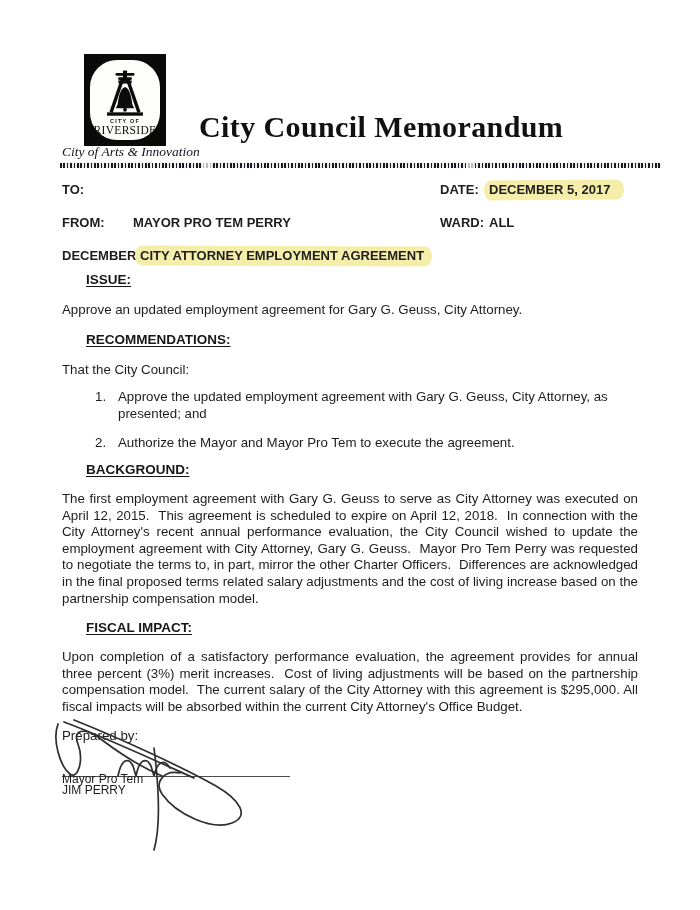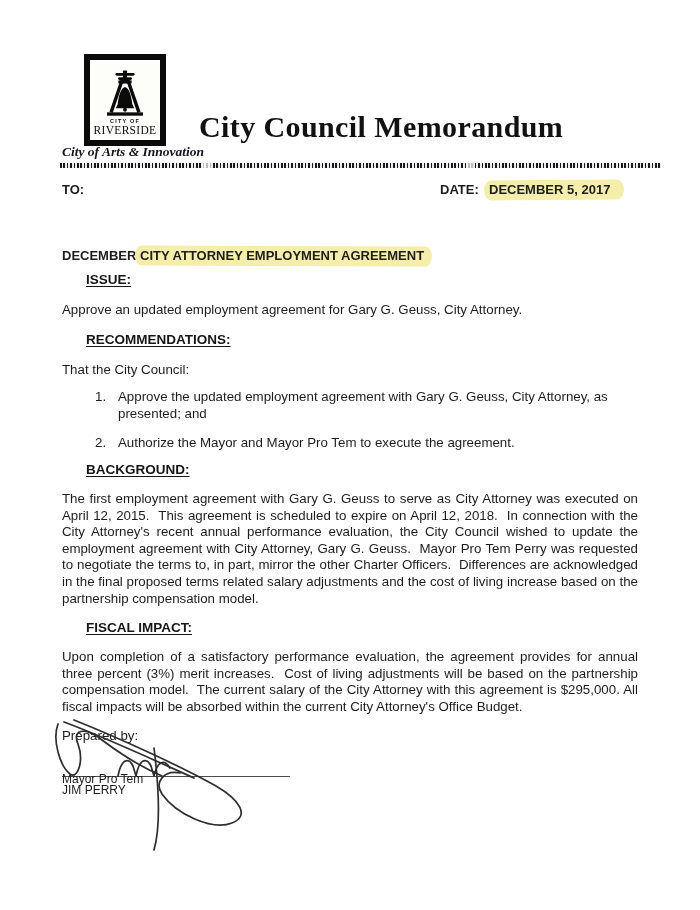--- a/index.html
+++ b/index.html
@@ -8,31 +8,31 @@
     font-family:"Liberation Sans",sans-serif;color:#1d1d1d;overflow:hidden;
   }
   .abs{position:absolute;}
   
   .logo{
     left:84px;top:54px;width:82px;height:92px;background:#0a0a0a;
     box-sizing:border-box;padding:6px;
   }
   .logo-inner{
     width:100%;height:100%;background:#fdfdfa;display:flex;flex-direction:column;
-    align-items:center;justify-content:flex-end;box-sizing:border-box;padding:2px 1px 3px;
+    align-items:center;justify-content:flex-end;box-sizing:border-box;padding:2px 1px 3px;border-radius:27px;
   }
   .logo-cityof{font-size:5.5px;letter-spacing:1.2px;font-weight:700;color:#111;line-height:1;margin-top:1px;}
   .logo-name{font-family:"Liberation Serif",serif;font-size:11.5px;letter-spacing:.3px;color:#0c0c0c;line-height:1.1;}
   .memo-title{
     left:199px;top:110px;margin:0;font-family:"Liberation Serif",serif;
     font-weight:700;font-size:30px;letter-spacing:.4px;color:#111;white-space:nowrap;
   }
   .tagline{
     left:62px;top:144px;font-family:"Liberation Serif",serif;font-style:italic;
-    font-weight:700;font-size:13.5px;color:#14141e;white-space:nowrap;
+    font-weight:400;font-size:13.5px;color:#14141e;white-space:nowrap;
   }
   .dotted-rule{
     left:60px;top:163px;width:601px;height:5px;
     background:
       repeating-linear-gradient(90deg,#181822 0 1.6px,rgba(24,24,34,.08) 1.6px 3.4px);
   }
   .dotted-rule:after{content:"";position:absolute;left:142px;top:0;width:9px;height:100%;background:#fff;opacity:.7;}
   .dotted-rule:before{content:"";position:absolute;left:406px;top:0;width:7px;height:100%;background:#fff;opacity:.7;}
   
   .meta-row{left:62px;width:600px;height:20px;font-size:13px;font-weight:700;}
@@ -95,20 +95,26 @@
 
   <h1 class="abs memo-title">City Council Memorandum</h1>
   <div class="abs tagline">City of Arts &amp; Innovation</div>
   <div class="abs dotted-rule"></div>
 
   <div class="abs meta-row" style="top:182px">
     <span class="m-label">TO:</span>
     <span class="m-rlabel">DATE:</span>
     <span class="m-rvalue hl">DECEMBER 5, 2017</span>
   </div>
+  <div class="abs meta-row" style="top:215px">
+    <span class="m-label">FROM:</span>
+    <span class="m-value">MAYOR PRO TEM PERRY</span>
+    <span class="m-rlabel">WARD:</span>
+    <span class="m-rvalue">ALL</span>
+  </div>
   <div class="abs meta-row" style="top:248px">
     <span class="m-label">DECEMBER:</span>
     <span class="subj-value hl hl-subj">CITY ATTORNEY EMPLOYMENT AGREEMENT</span>
   </div>
 
   <div class="abs heading" style="top:272px">ISSUE:</div>
   <div class="abs body-text" style="top:302px">Approve an updated employment agreement for Gary G. Geuss, City Attorney.</div>
 
   <div class="abs heading" style="top:332px">RECOMMENDATIONS:</div>
   <div class="abs body-text" style="top:362px">That the City Council:</div>

